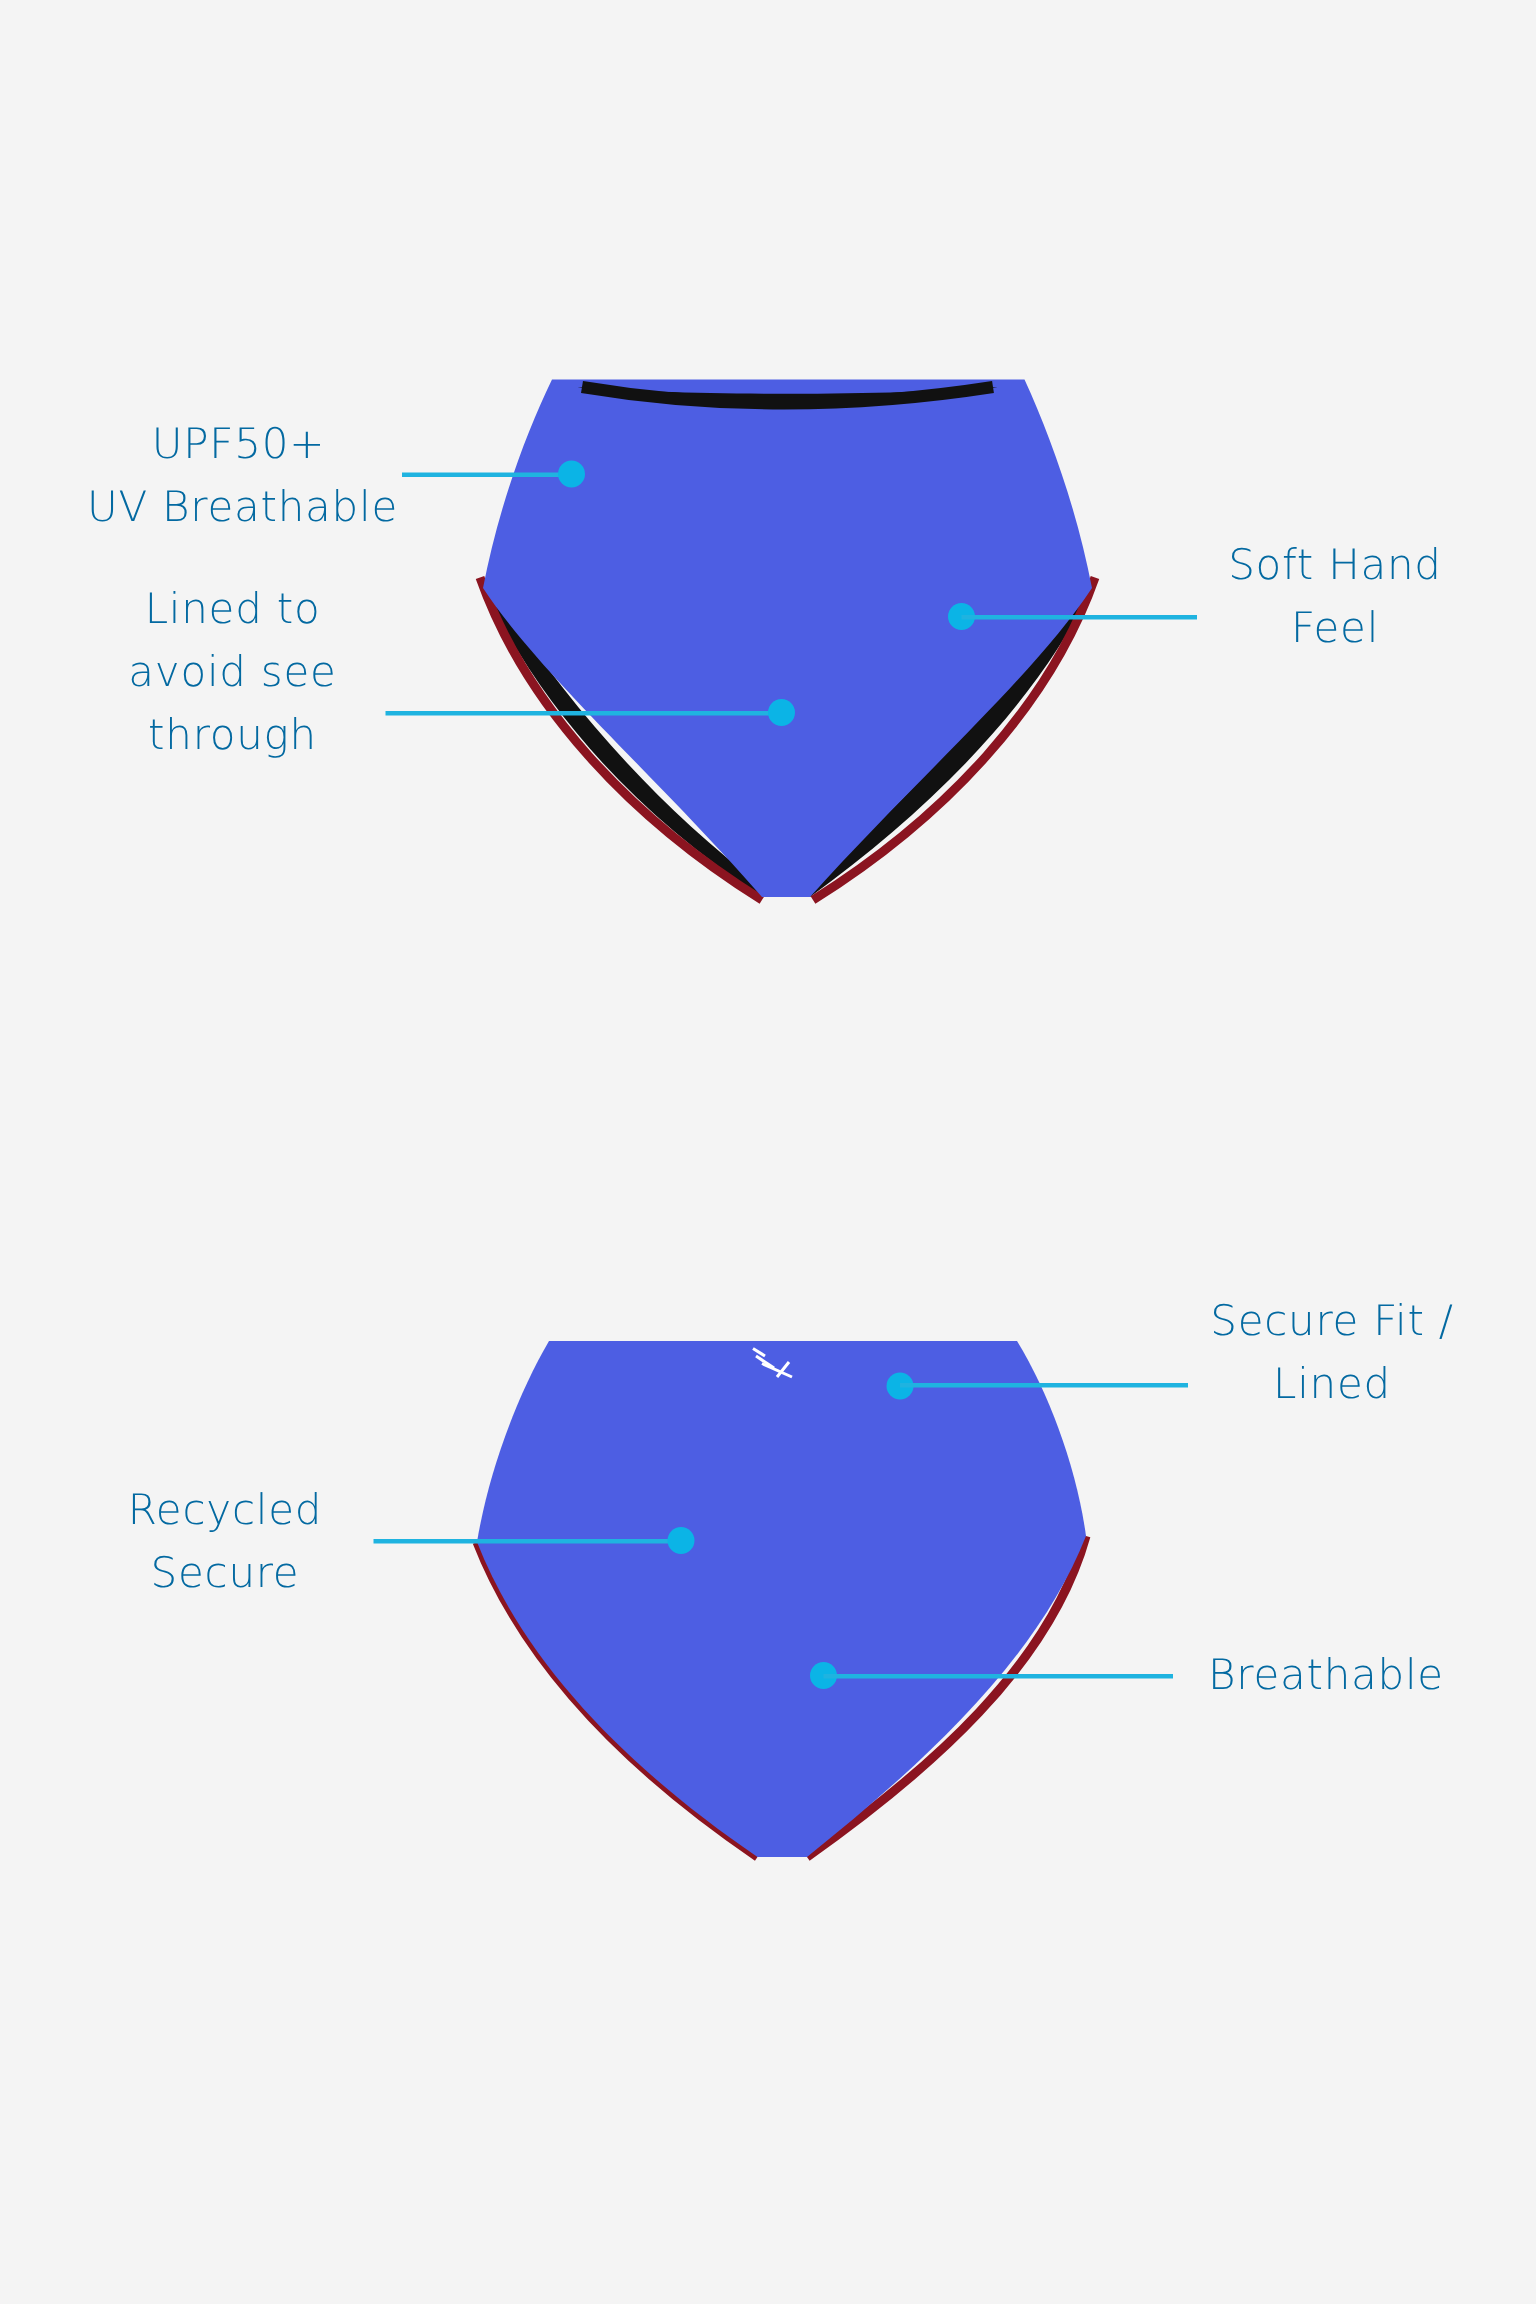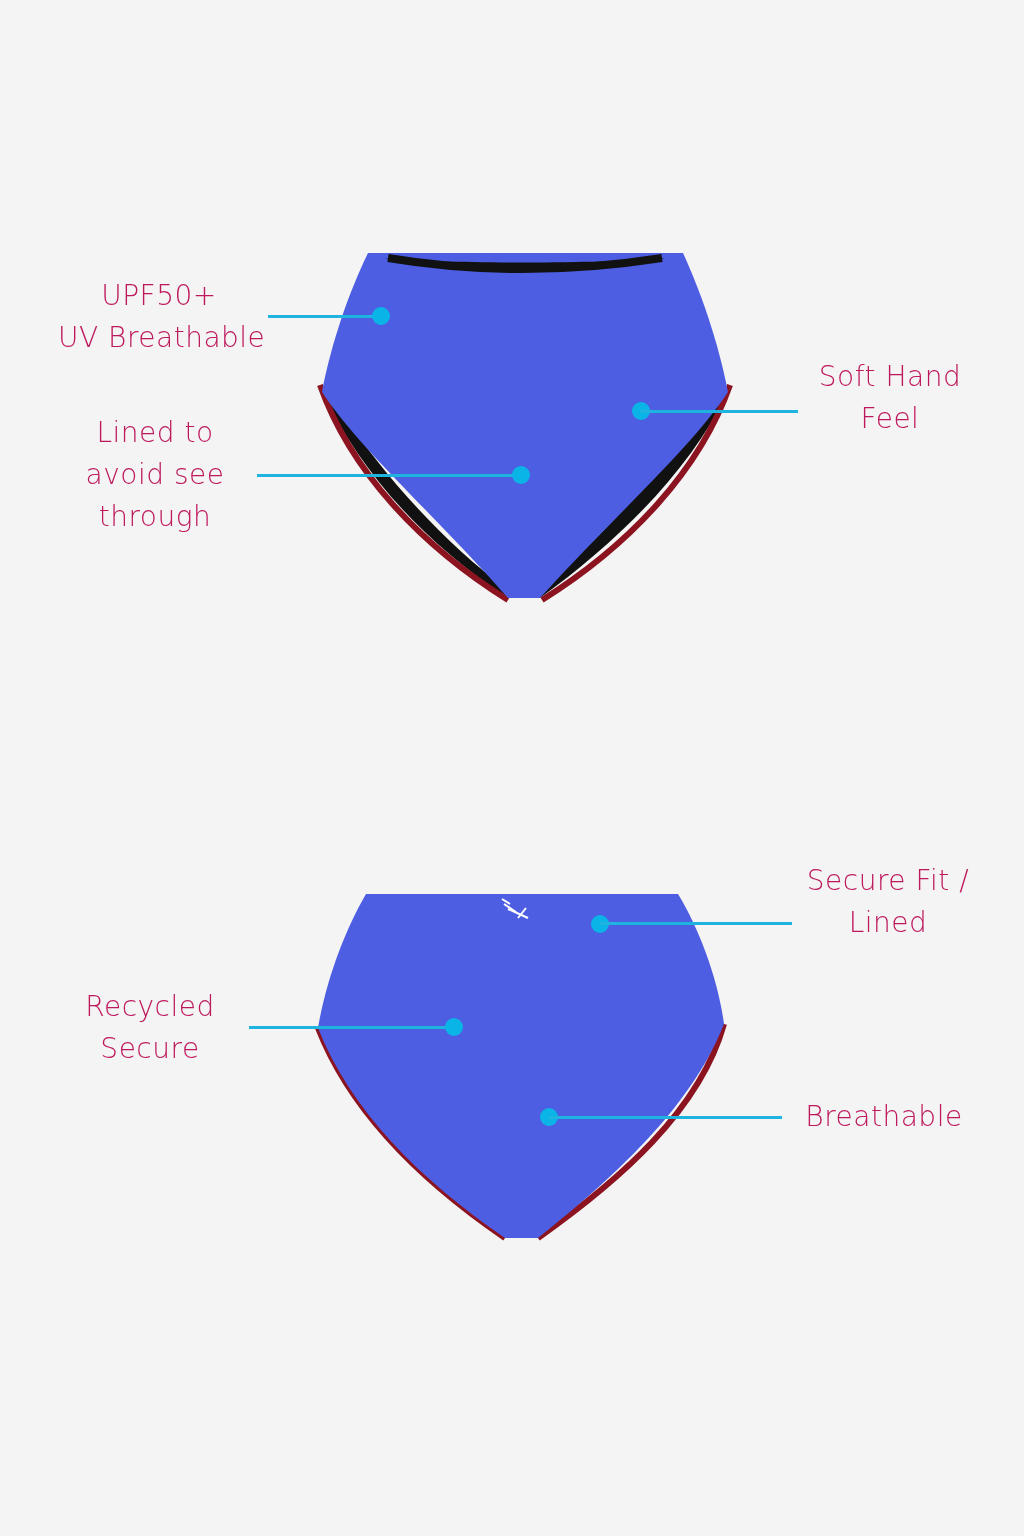--- a/index.html
+++ b/index.html
@@ -3,21 +3,21 @@
 <meta charset="utf-8">
 <style>
   html, body { margin:0; padding:0; }
   body {
     width:1024px; height:1536px; background:#f4f4f4;
     position:relative; overflow:hidden;
     font-family:"DejaVu Sans","Liberation Sans",sans-serif;
   }
   .garment { position:absolute; left:0; top:0; }
   .label {
-    position:absolute; text-align:center; color:#be185d;
+    position:absolute; text-align:center; color:#0369a1;
     font-size:28px; line-height:42px; font-weight:300; letter-spacing:0.5px;
     white-space:nowrap;
   }
   .label span { display:block; }
   .callout-line { position:absolute; height:3px; background:#1fb3e0; }
   .callout-dot { position:absolute; width:18px; height:18px; border-radius:50%; background:#0bb4e6; }
 </style>
 </head>
 <body>
 
@@ -51,21 +51,21 @@
 <div>
   <div class="label" style="left:58px;top:275px;width:202px;">
     <span>UPF50+</span>
     <span>UV Breathable</span>
   </div>
   <div class="callout-line" style="left:268px;top:315px;width:112px;"></div>
   <div class="callout-dot" style="left:372px;top:307px;"></div>
 </div>
 
 <div>
-  <div class="label" style="left:70px;top:412px;width:170px;text-align:center;">
+  <div class="label" style="left:70px;top:385px;width:170px;text-align:center;">
     <span>Lined to</span>
     <span>avoid see</span>
     <span>through</span>
   </div>
   <div class="callout-line" style="left:257px;top:474px;width:264px;"></div>
   <div class="callout-dot" style="left:512px;top:466px;"></div>
 </div>
 
 <div>
   <div class="callout-dot" style="left:632px;top:402px;"></div>

